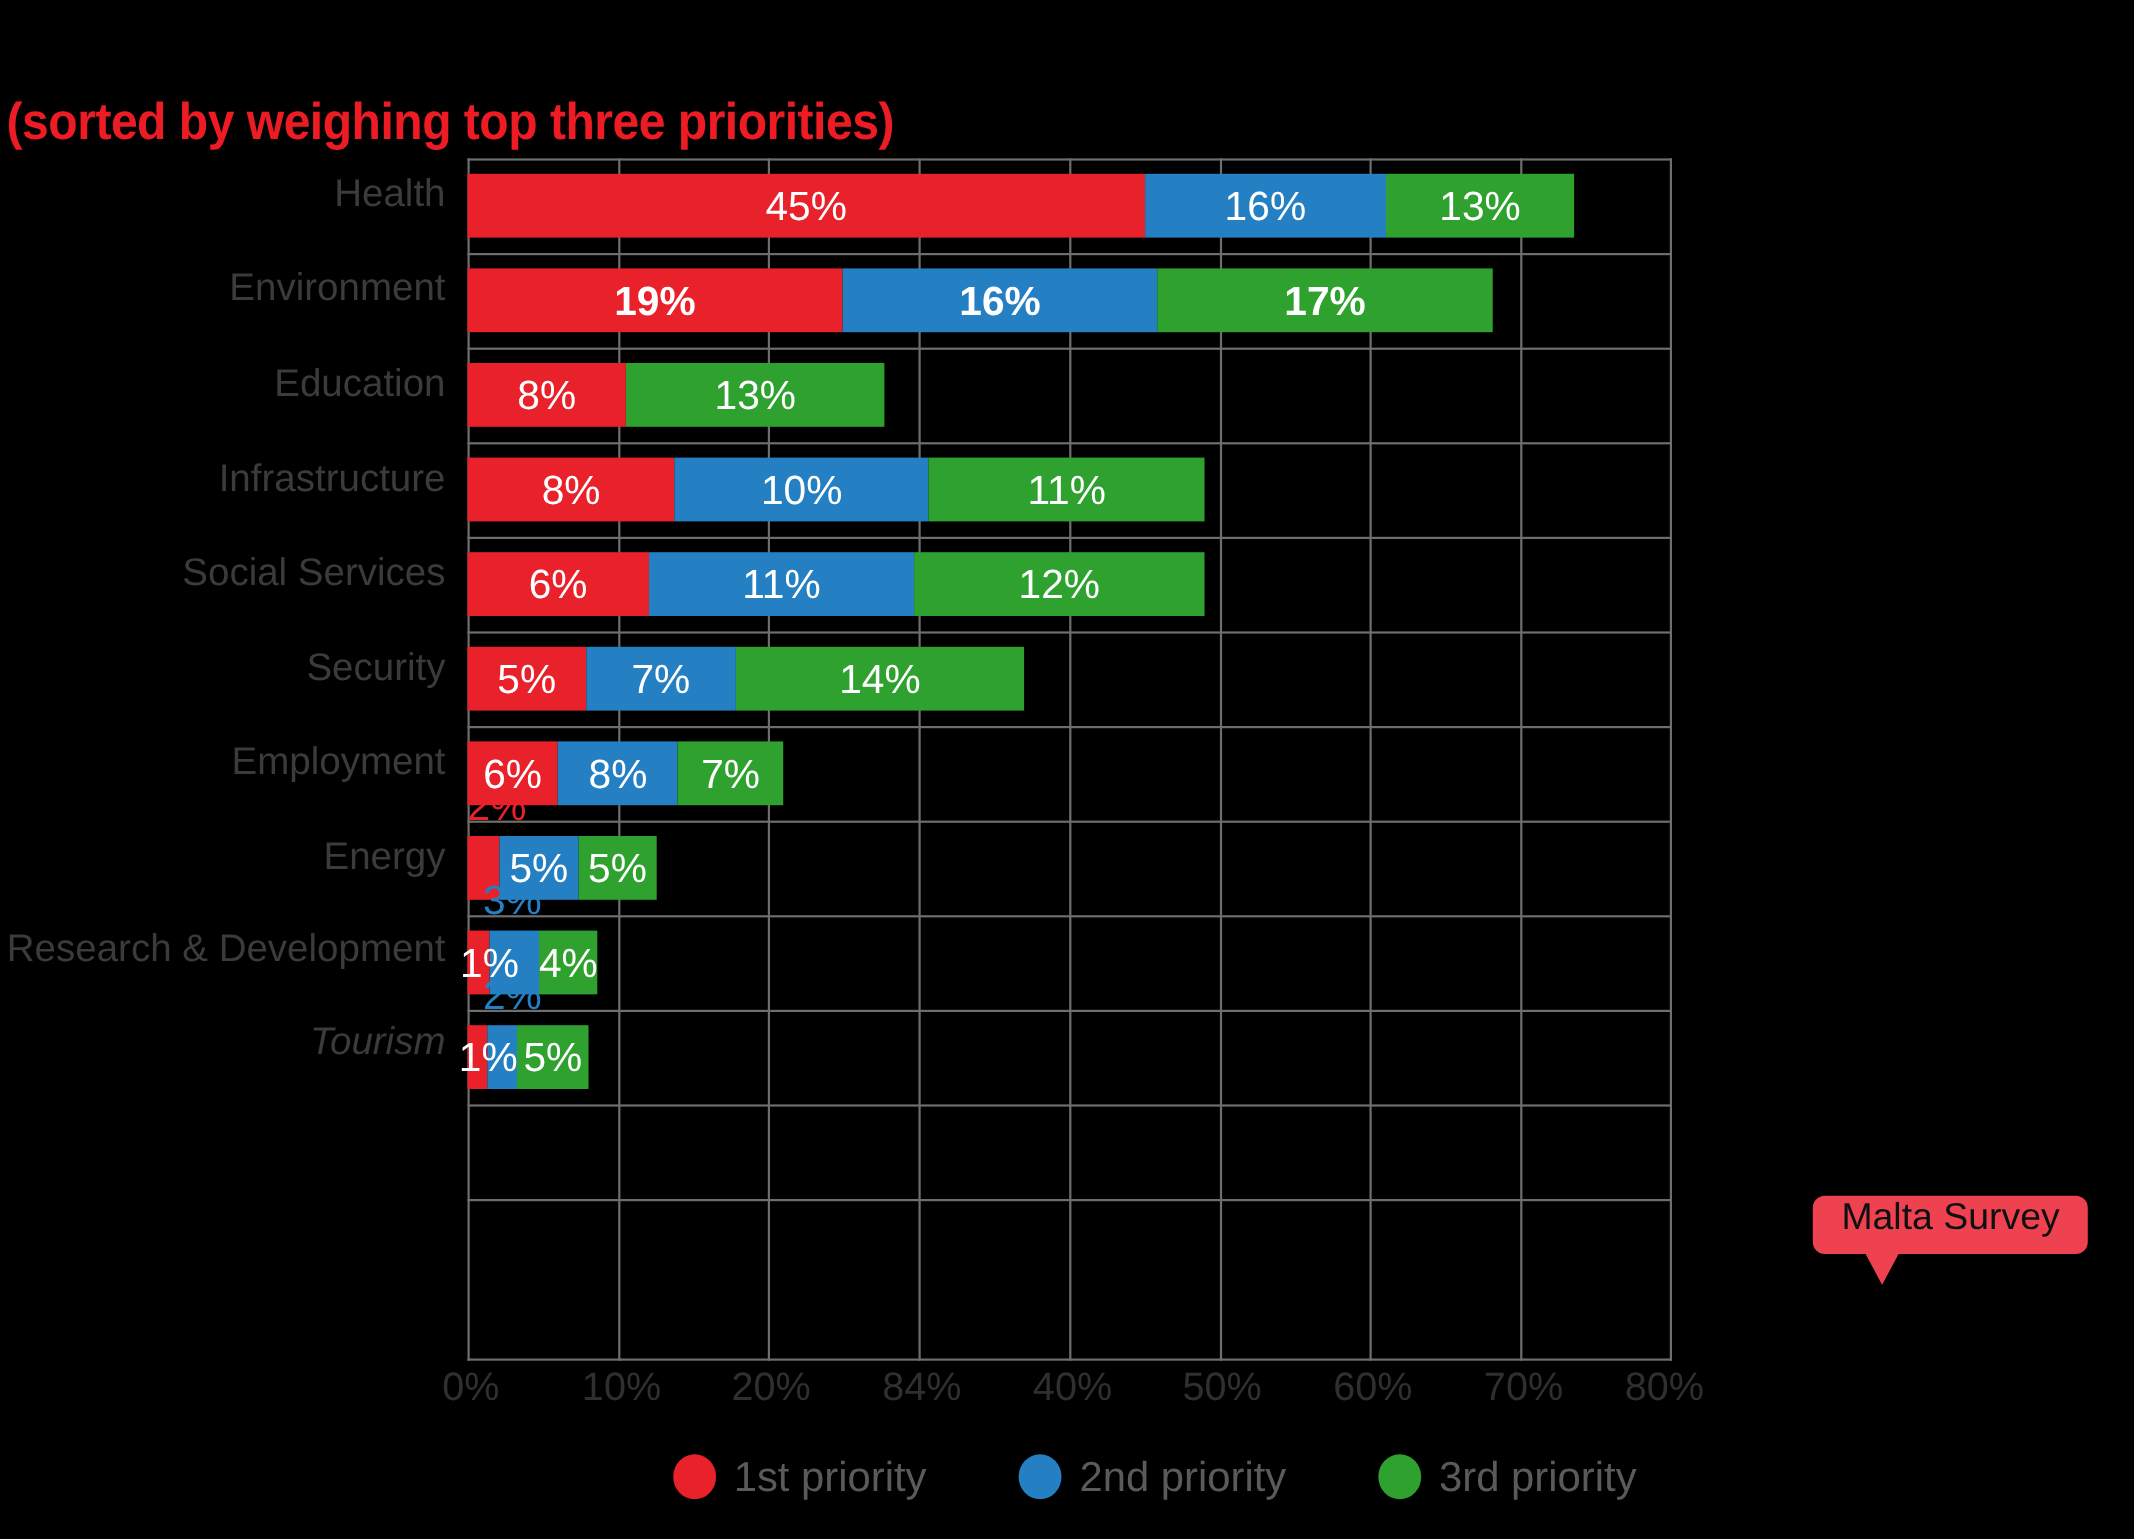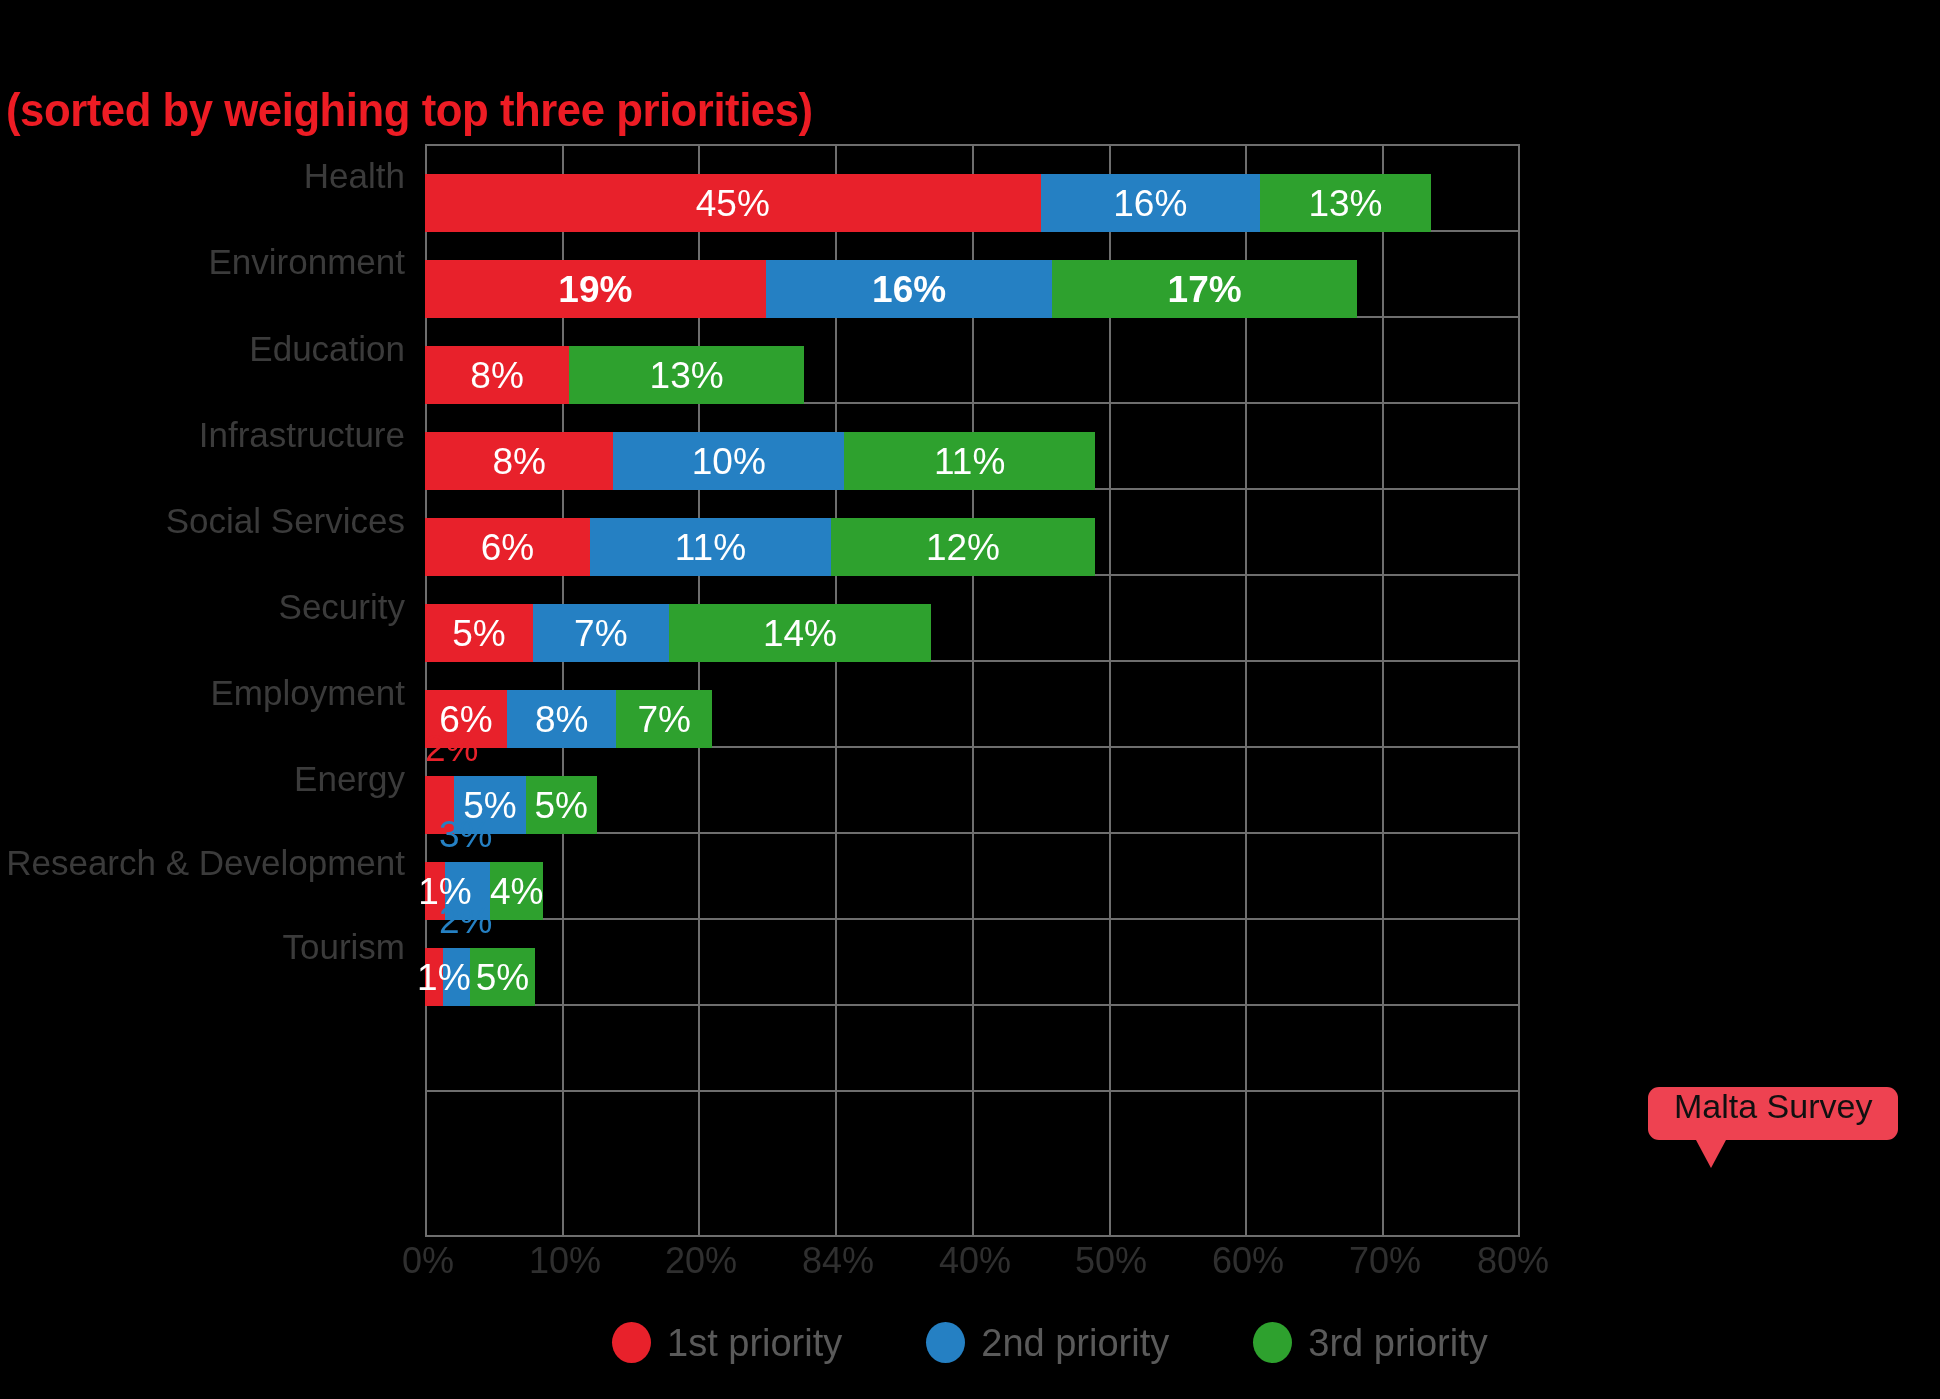--- a/index.html
+++ b/index.html
@@ -18,21 +18,21 @@
   
   #plot{
     position:absolute;
     left:425px;top:144px;width:1095px;height:1093px;
   }
   #gridlines{position:absolute;inset:0;}
   .vline{position:absolute;top:0;bottom:0;width:2px;background:#6e6e6e;}
   .hline{position:absolute;left:0;right:0;height:2px;background:#6e6e6e;}
 
   
-  #rows{position:absolute;inset:0;margin-top:16px;}
+  #rows{position:absolute;inset:0;}
   .row{position:absolute;left:0;right:0;}
   .bar{position:absolute;left:0;top:0;height:100%;display:flex;}
   .seg{height:100%;display:flex;align-items:center;justify-content:center;
        color:#fff;font-size:37px;white-space:nowrap;overflow:visible;}
   .seg.s1{background:#E8212B;}
   .seg.s2{background:#2580C3;}
   .seg.s3{background:#2EA12E;}
   .seg .v{line-height:1;}
 
   
@@ -89,21 +89,21 @@
 <div id="ycat-labels">
   <div class="ylabel" style="top:158px;">Health</div>
   <div class="ylabel" style="top:244px;">Environment</div>
   <div class="ylabel" style="top:331px;">Education</div>
   <div class="ylabel" style="top:417px;">Infrastructure</div>
   <div class="ylabel" style="top:503px;">Social Services</div>
   <div class="ylabel" style="top:589px;">Security</div>
   <div class="ylabel" style="top:675px;">Employment</div>
   <div class="ylabel" style="top:761px;">Energy</div>
   <div class="ylabel" style="top:845px;">Research &amp; Development</div>
-  <div class="ylabel" style="top:929px;">Tourism</div>
+  <div class="ylabel" style="top:929px;font-style:italic;">Tourism</div>
 </div>
 
 <div id="plot">
 
   <div id="gridlines">
     <div class="vline" style="left:0px;"></div>
     <div class="vline" style="left:137px;"></div>
     <div class="vline" style="left:273px;"></div>
     <div class="vline" style="left:410px;"></div>
     <div class="vline" style="left:547px;"></div>

